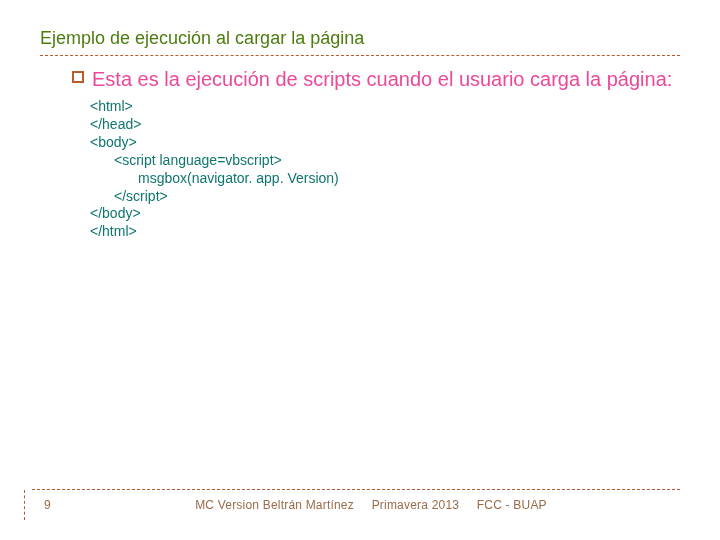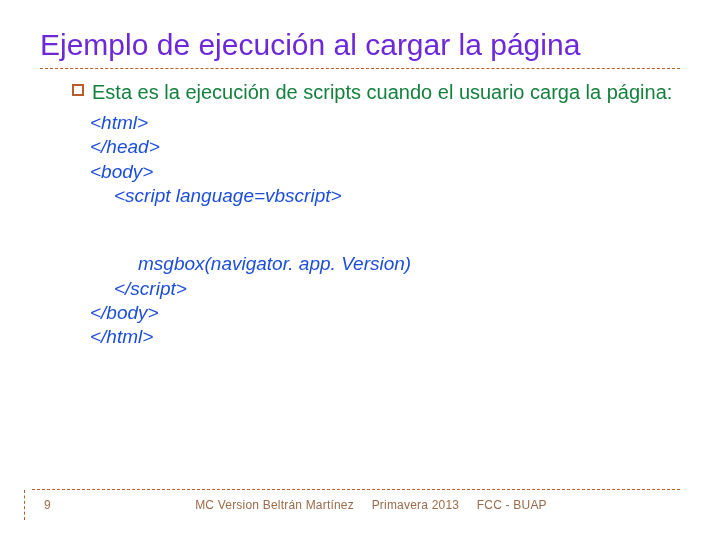--- a/index.html
+++ b/index.html
@@ -8,23 +8,23 @@
     height: 540px;
     background: #fff;
     font-family: Arial, Helvetica, sans-serif;
     position: relative;
     overflow: hidden;
   }
   .slide {
     padding: 28px 40px 0 40px;
   }
   .title {
-    font-size: 30px;
+    font-size: 18px;
     font-weight: 400;
-    color: #6d28d9;
+    color: #4d7c0f;
     margin-bottom: 6px;
   }
   .hr-dotted {
     border: none;
     border-top: 1.5px dashed #b85c2b;
     margin-bottom: 10px;
   }
   .content {
     padding-left: 32px;
     padding-right: 4px;
@@ -37,34 +37,33 @@
   .bullet-square {
     width: 12px;
     height: 12px;
     border: 2px solid #b85c2b;
     background: transparent;
     flex-shrink: 0;
     margin-top: 5px;
   }
   .bullet-text {
     font-size: 20px;
-    color: #15803d;
+    color: #ec4899;
     line-height: 1.3;
     text-align: justify;
   }
   .code {
     margin-top: 6px;
     margin-left: 18px;
-    font-size: 19px;
-    color: #1d4ed8;
+    font-size: 14px;
+    color: #0f766e;
     line-height: 1.28;
-    font-style: italic;
   }
   .code .ind1 { padding-left: 24px; }
-  .code .ind3 { padding-left: 48px; margin-top: 44px; }
+  .code .ind3 { padding-left: 48px; }
   .wrapA {
     text-align: justify;
   }
   .footer {
     position: absolute;
     bottom: 28px;
     left: 0;
     right: 0;
     padding: 0 40px 0 32px;
   }

